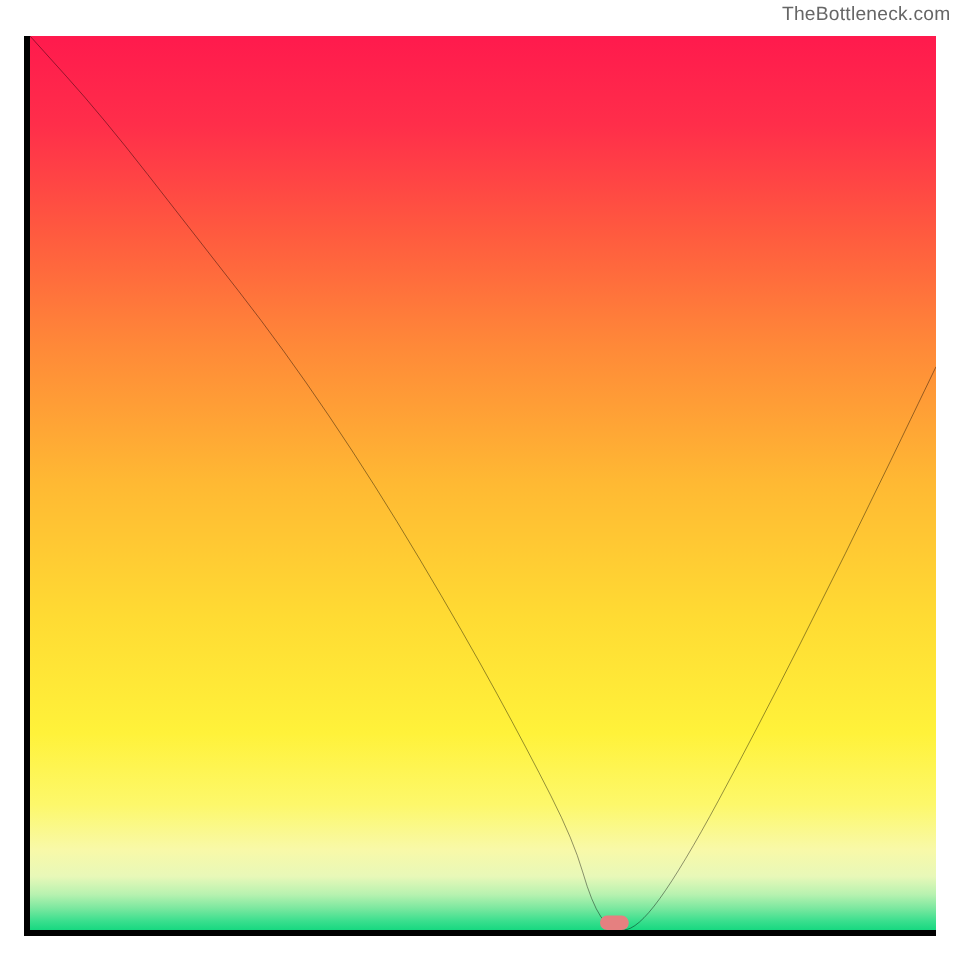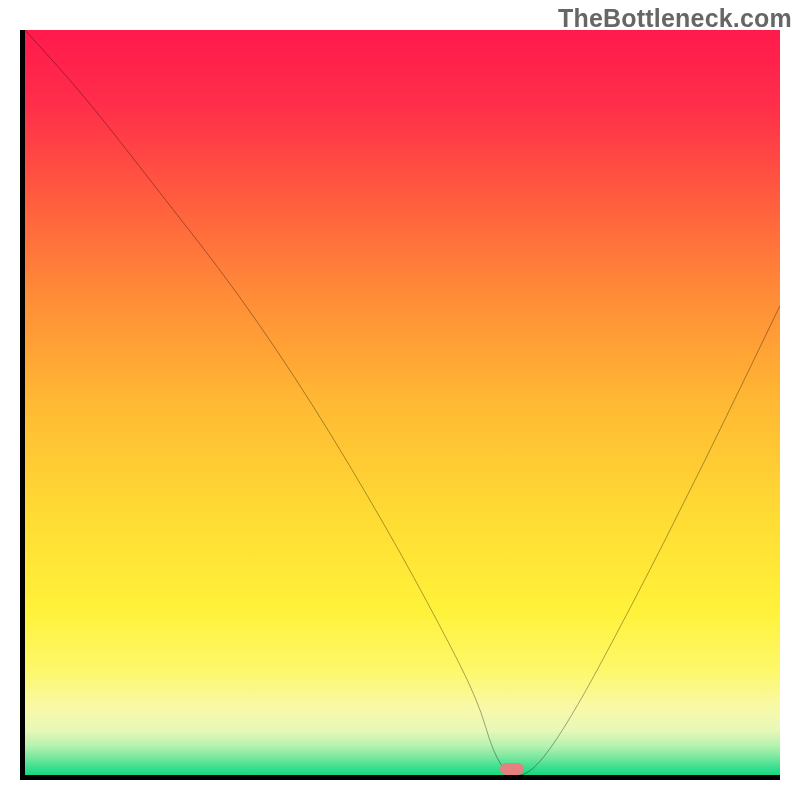--- a/index.html
+++ b/index.html
@@ -12,22 +12,22 @@
   }
   .frame {
     position: relative;
     width: 800px;
     height: 800px;
   }
   .watermark {
     position: absolute;
     top: 4px;
     right: 8px;
-    font-size: 25px;
-    font-weight: 700;
+    font-size: 16px;
+    font-weight: 400;
     color: #666666;
     letter-spacing: 0.2px;
   }
   .plot {
     position: absolute;
     left: 20px;
     top: 30px;
     width: 760px;
     height: 750px;
     border-left: 5px solid #000;

